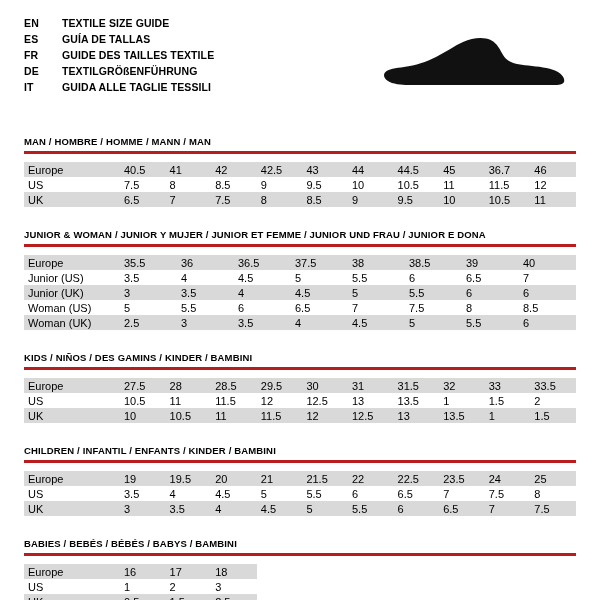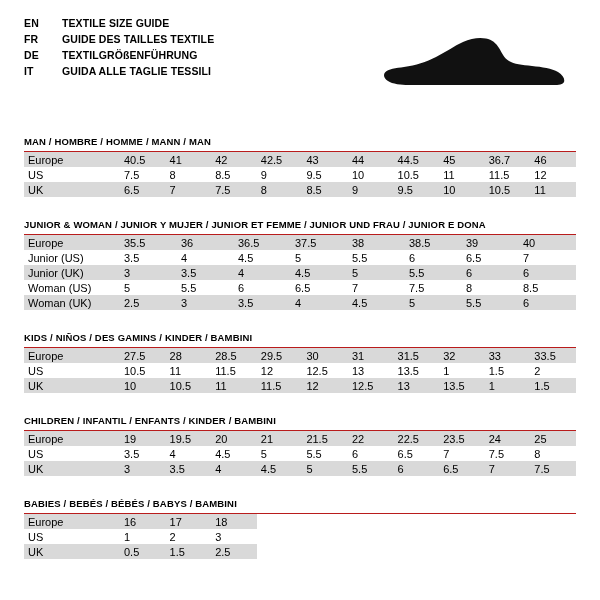--- a/index.html
+++ b/index.html
@@ -67,22 +67,22 @@
   .block {
     margin-top: 22px;
   }
   .block.first { margin-top: 30px; }
 
   .block-title {
     font-size: 9.5px;
     font-weight: bold;
     letter-spacing: 0.15px;
     padding-bottom: 4px;
-    border-bottom: 1px solid #b91c1c;
-    margin-bottom: 0;
+    border-bottom: 3px solid #b91c1c;
+    margin-bottom: 8px;
   }
   table.sizes {
     border-collapse: collapse;
     width: 100%;
     font-size: 11px;
     table-layout: fixed;
   }
   table.sizes td {
     height: 15px;
     padding: 0 0 0 4px;
@@ -103,20 +103,24 @@
 <body>
 
 <div class="page">
 
   <div class="header">
     <table class="lang-table">
       <tbody>
         <tr>
           <td class="lang-code">EN</td>
           <td class="lang-name">TEXTILE SIZE GUIDE</td>
+        </tr>
+        <tr>
+          <td class="lang-code">ES</td>
+          <td class="lang-name">GUÍA DE TALLAS</td>
         </tr>
         <tr>
           <td class="lang-code">FR</td>
           <td class="lang-name">GUIDE DES TAILLES TEXTILE</td>
         </tr>
         <tr>
           <td class="lang-code">DE</td>
           <td class="lang-name">TEXTILGRÖßENFÜHRUNG</td>
         </tr>
         <tr>

